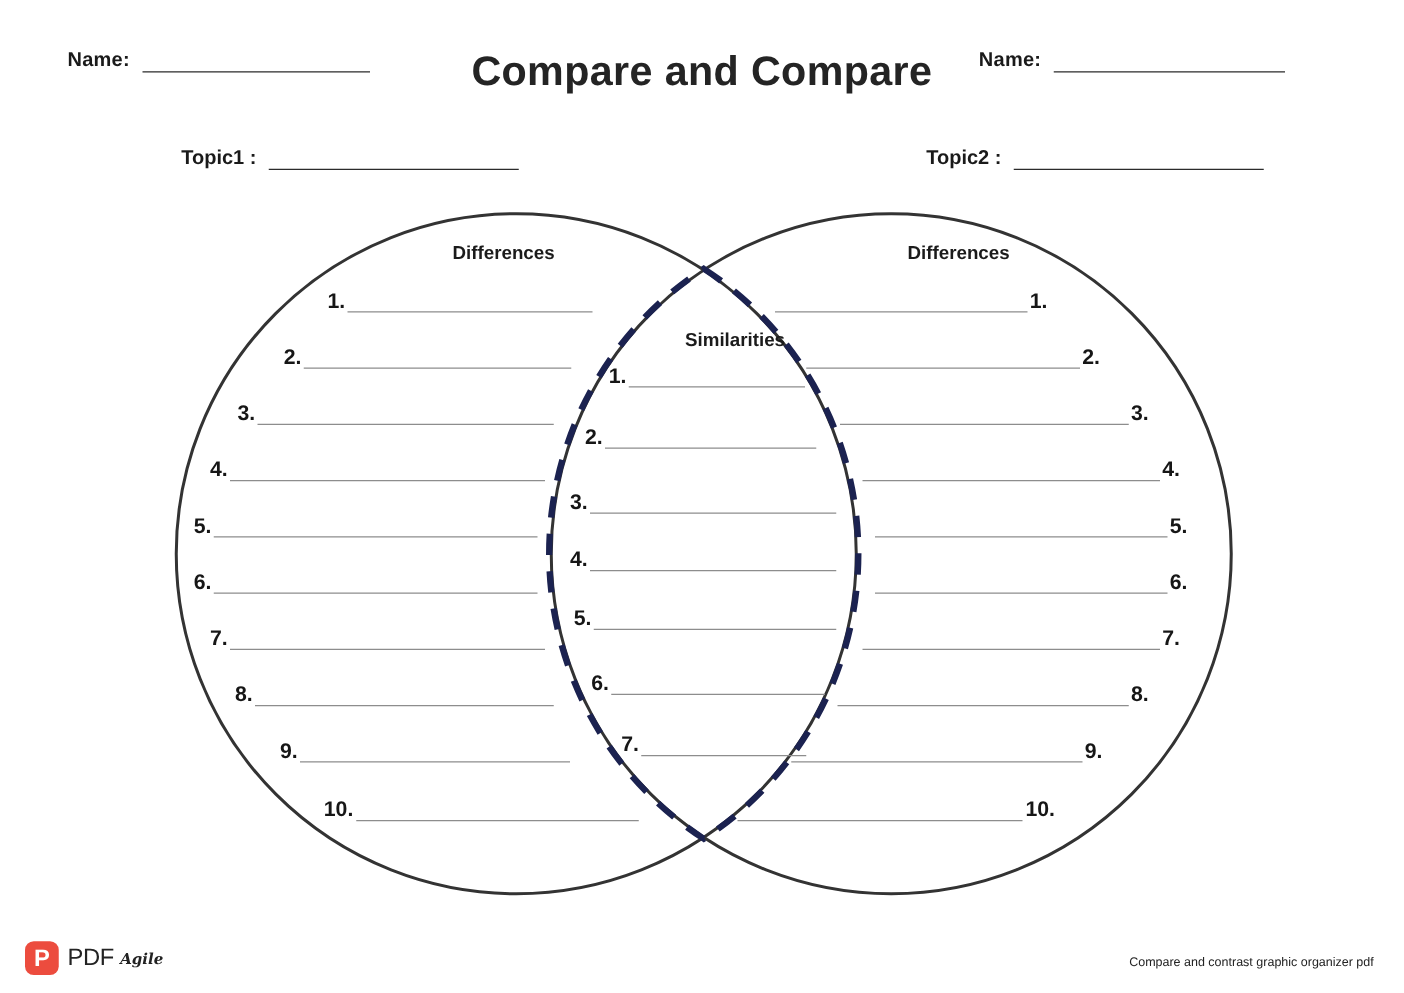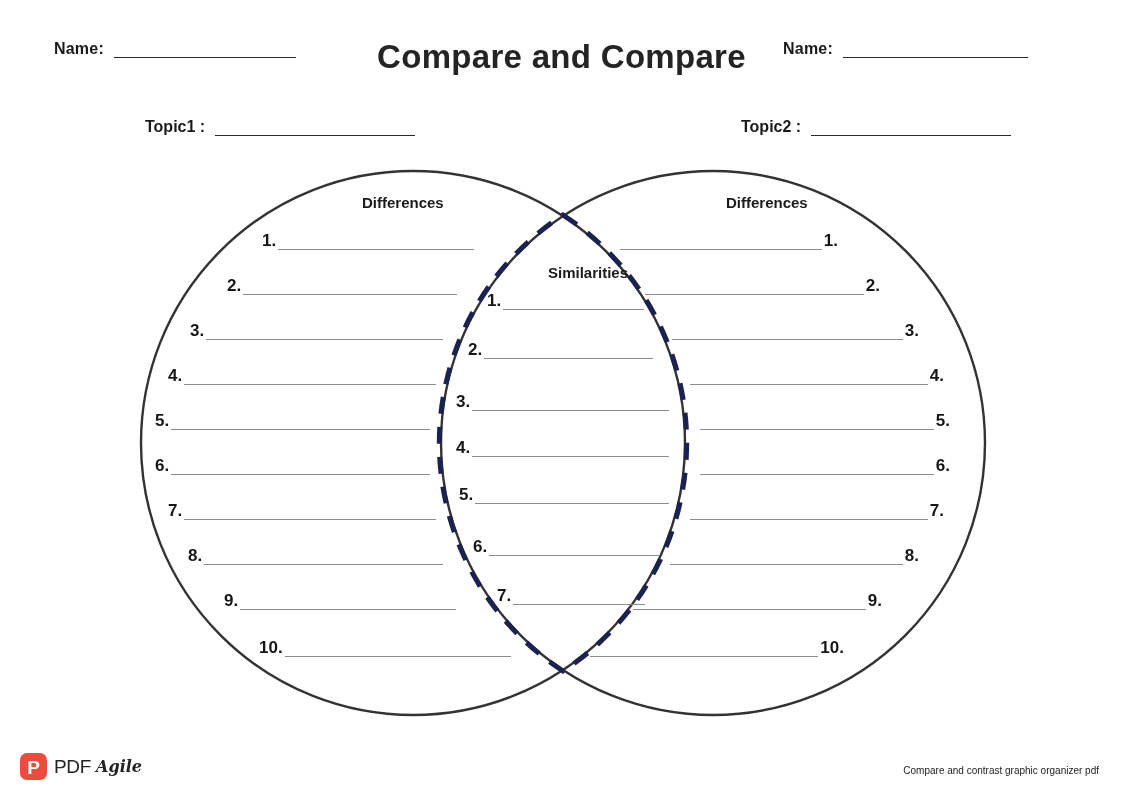--- a/index.html
+++ b/index.html
@@ -154,21 +154,21 @@
     line-height: 19px;
     font-family: "Liberation Sans", sans-serif;
   }
   #logo-pdf {
     font-size: 19px;
     font-weight: normal;
     color: #232323;
     letter-spacing: -.3px;
   }
   #logo-agile {
-    font-size: 16px;
+    font-size: 12px;
     font-style: italic;
     font-weight: bold;
     color: #232323;
     font-family: "DejaVu Serif", serif;
     margin-left: -2px;
   }
   #footer-caption {
     position: absolute;
     right: 24px; bottom: 18px;
     font-size: 10px;

